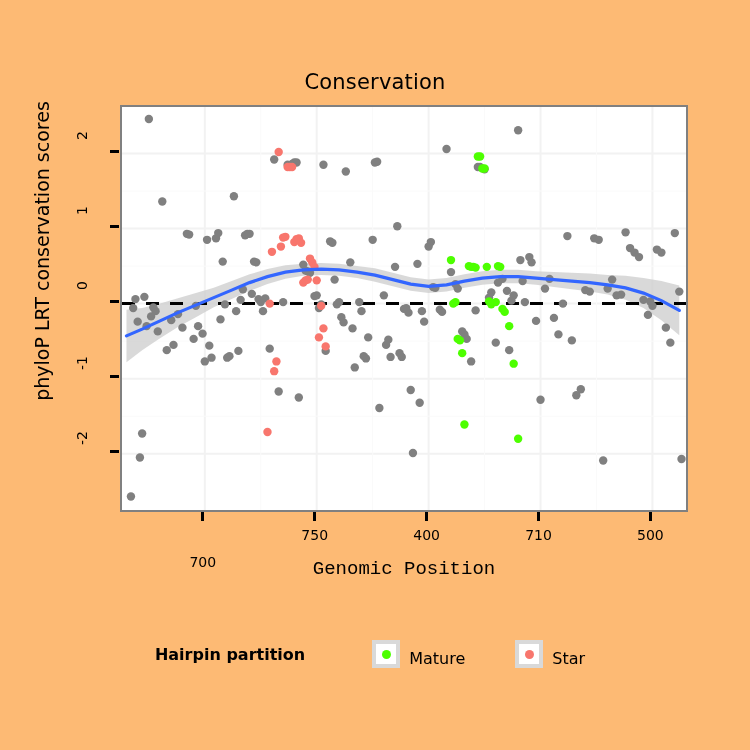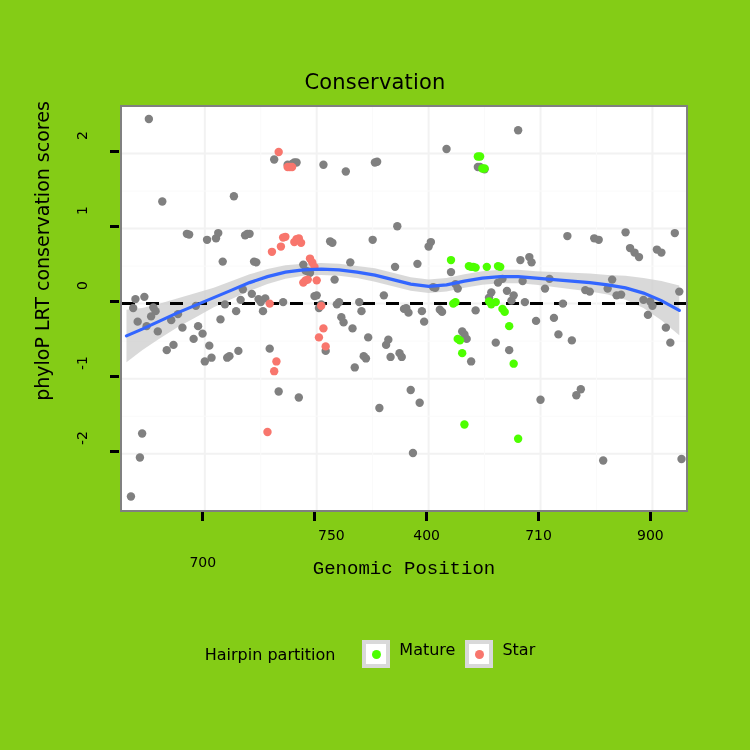--- a/index.html
+++ b/index.html
@@ -13,21 +13,21 @@
     font-family: "DejaVu Sans", "Liberation Sans", sans-serif;
     color: #000000;
     overflow: hidden;
     position: relative;
   }
   #figure {
     position: absolute;
     left: 0; top: 0;
     width: 750px;
     height: 750px;
-    background: #84cc16;
+    background: #fdba74;
   }
   #chart-title {
     position: absolute;
     left: 0;
     top: 70px;
     width: 750px;
     text-align: center;
     font-size: 21px;
     font-weight: normal;
     color: #000000;
@@ -103,28 +103,29 @@
     left: 0;
     top: 640px;
     width: 750px;
     display: flex;
     justify-content: center;
     align-items: center;
     gap: 0px;
   }
   #legend-title {
     font-size: 16px;
-    font-weight: normal;
+    font-weight: bold;
     color: #000000;
     margin-right: 27px;
   }
   .legend-item {
     display: flex;
-    align-items: flex-start;
+    align-items: flex-end;
     margin-right: 10px;
+    margin-left: 40px;
   }
   .legend-key {
     width: 28px;
     height: 28px;
     background: #ffffff;
     border: 4px solid #d9d9d9;
     box-sizing: border-box;
     display: flex;
     align-items: center;
     justify-content: center;
@@ -427,27 +428,27 @@
       <div class="ytick-label" style="left: 62px; top: 292.622px; width: 40px;">0</div>
       <div class="ytick-mark" style="left: 110px; top: 225.075px;"></div>
       <div class="ytick-label" style="left: 62px; top: 217.575px; width: 40px;">1</div>
       <div class="ytick-mark" style="left: 110px; top: 150.029px;"></div>
       <div class="ytick-label" style="left: 62px; top: 142.529px; width: 40px;">2</div>
     </div>
   <div id="x-ticks">
       <div class="xtick-mark" style="left: 201.31px; top: 512px;"></div>
       <div class="xtick-label" style="left: 172.81px; top: 527px; margin-top: 27px;">700</div>
       <div class="xtick-mark" style="left: 313.214px; top: 512px;"></div>
-      <div class="xtick-label" style="left: 284.714px; top: 527px; text-align: right;">750</div>
+      <div class="xtick-label" style="left: 284.714px; top: 527px;">750</div>
       <div class="xtick-mark" style="left: 425.119px; top: 512px;"></div>
       <div class="xtick-label" style="left: 396.619px; top: 527px;">400</div>
       <div class="xtick-mark" style="left: 537.024px; top: 512px;"></div>
       <div class="xtick-label" style="left: 508.524px; top: 527px;">710</div>
       <div class="xtick-mark" style="left: 648.929px; top: 512px;"></div>
-      <div class="xtick-label" style="left: 620.429px; top: 527px;">900</div>
+      <div class="xtick-label" style="left: 620.429px; top: 527px;">500</div>
     </div>
 
   <div id="legend">
     <span id="legend-title">Hairpin partition</span>
     <div class="legend-item">
       <span class="legend-key">
         <span class="legend-dot" id="legend-dot-0" style="background: rgb(77, 255, 0);"></span>
       </span>
       <span class="legend-label">Mature</span>
     </div>

